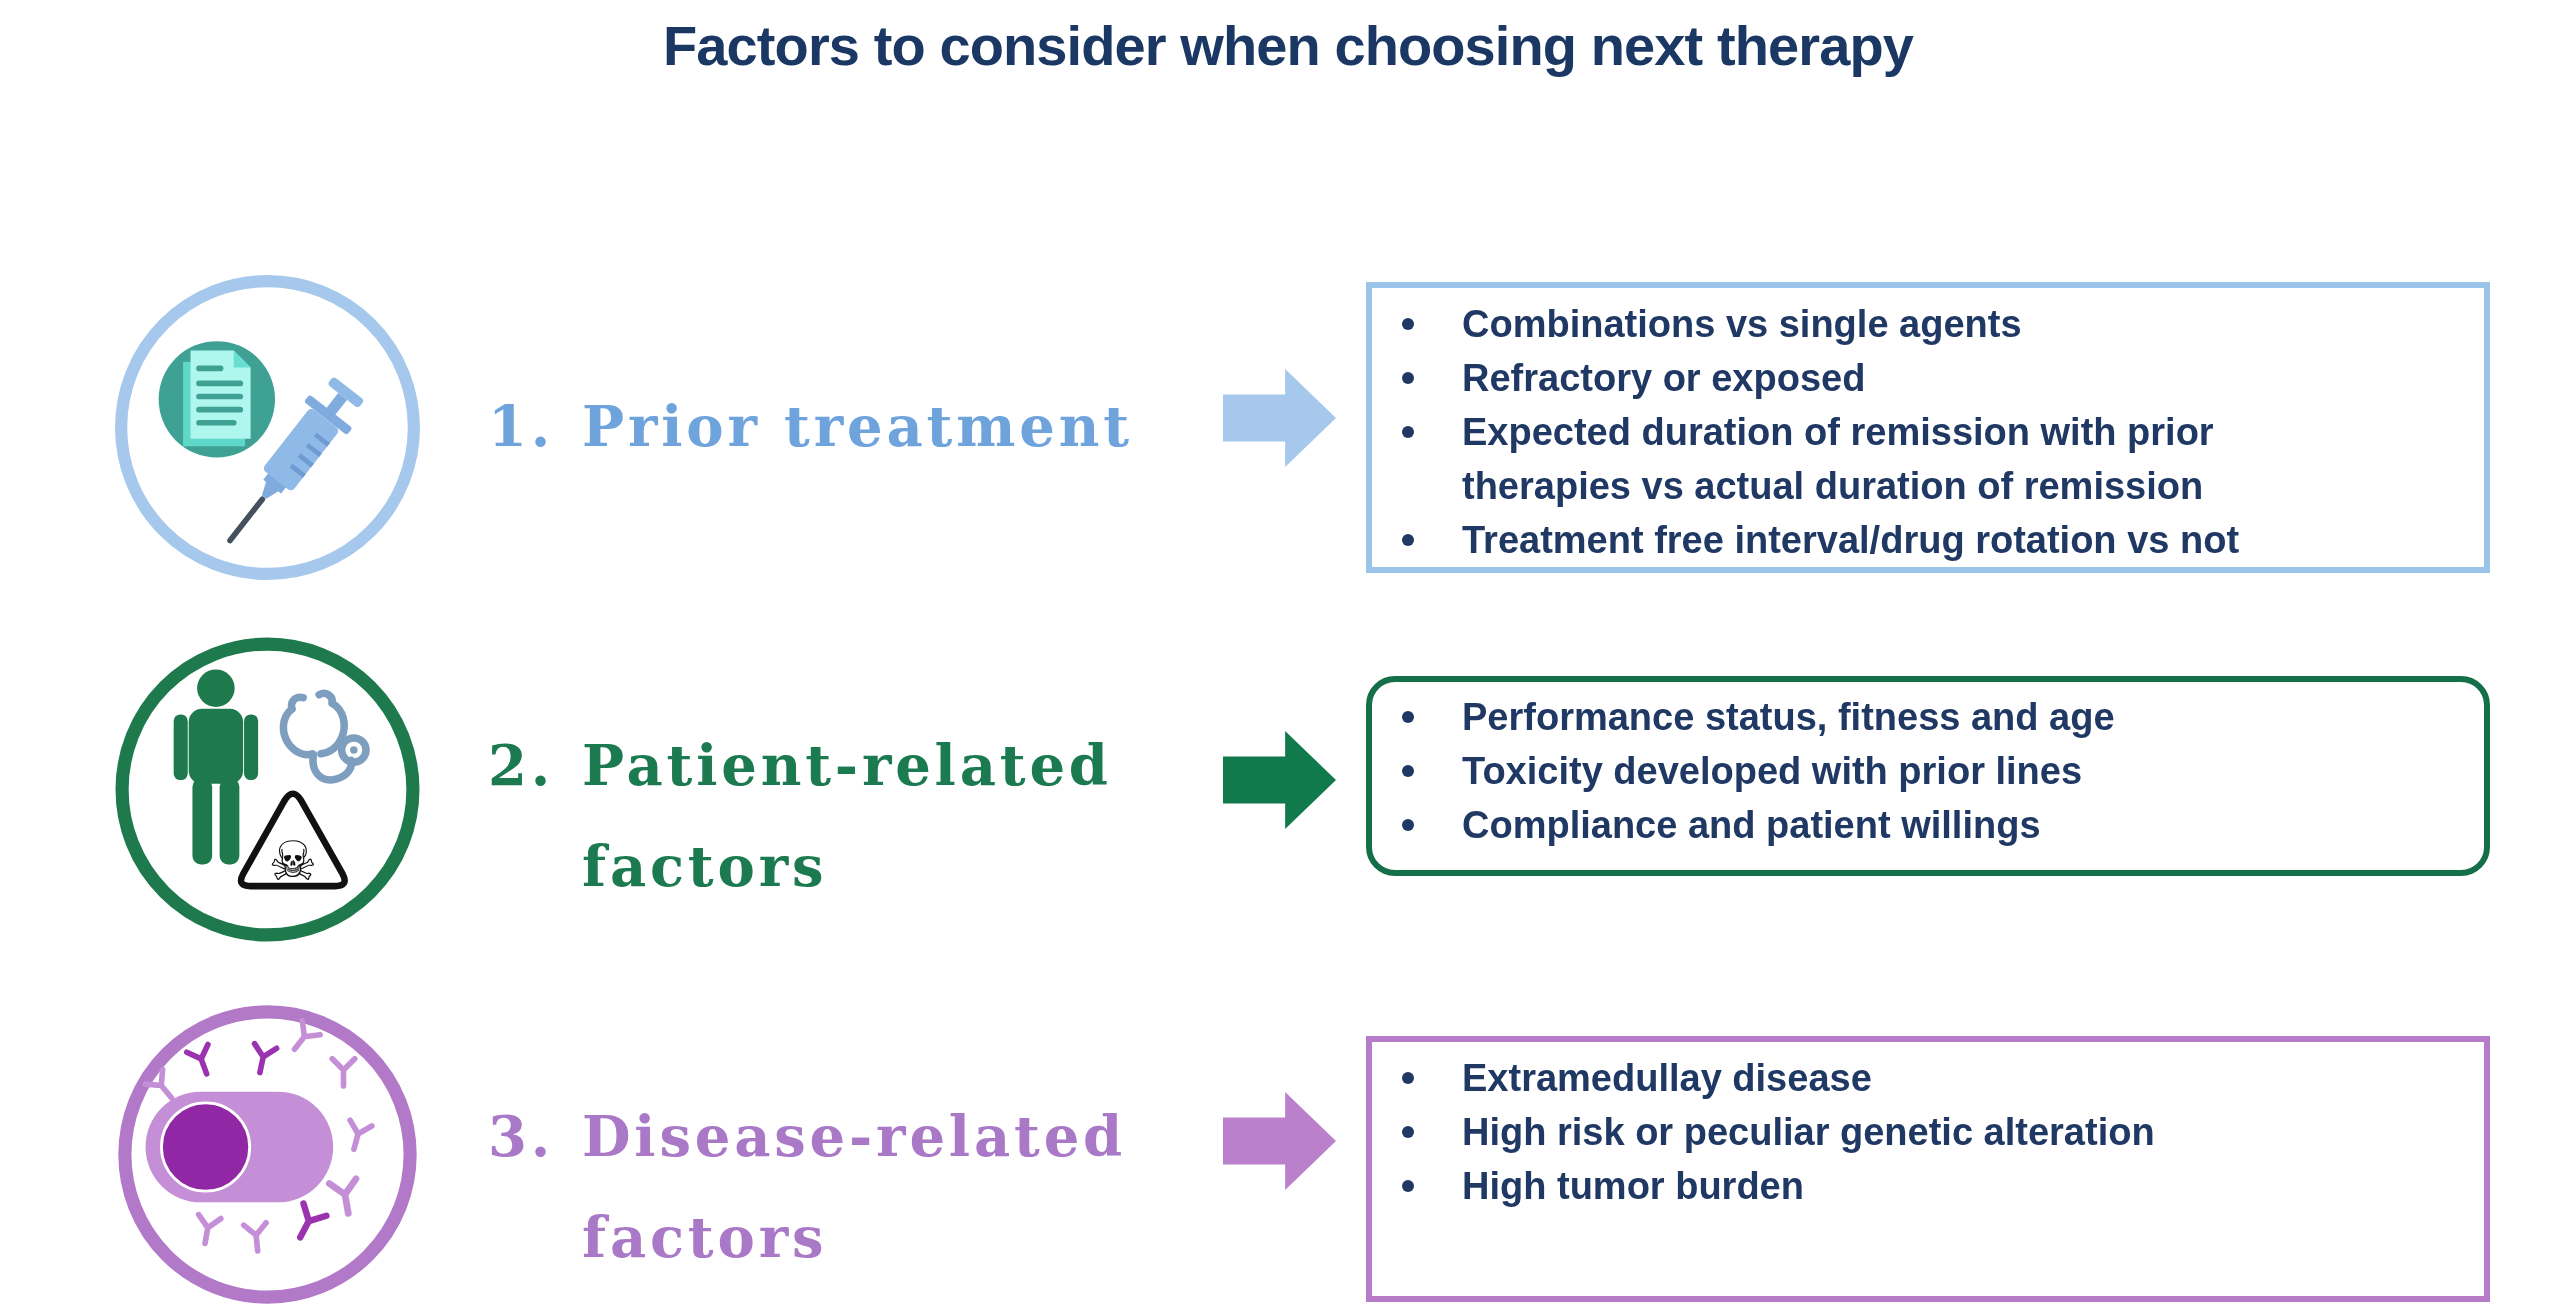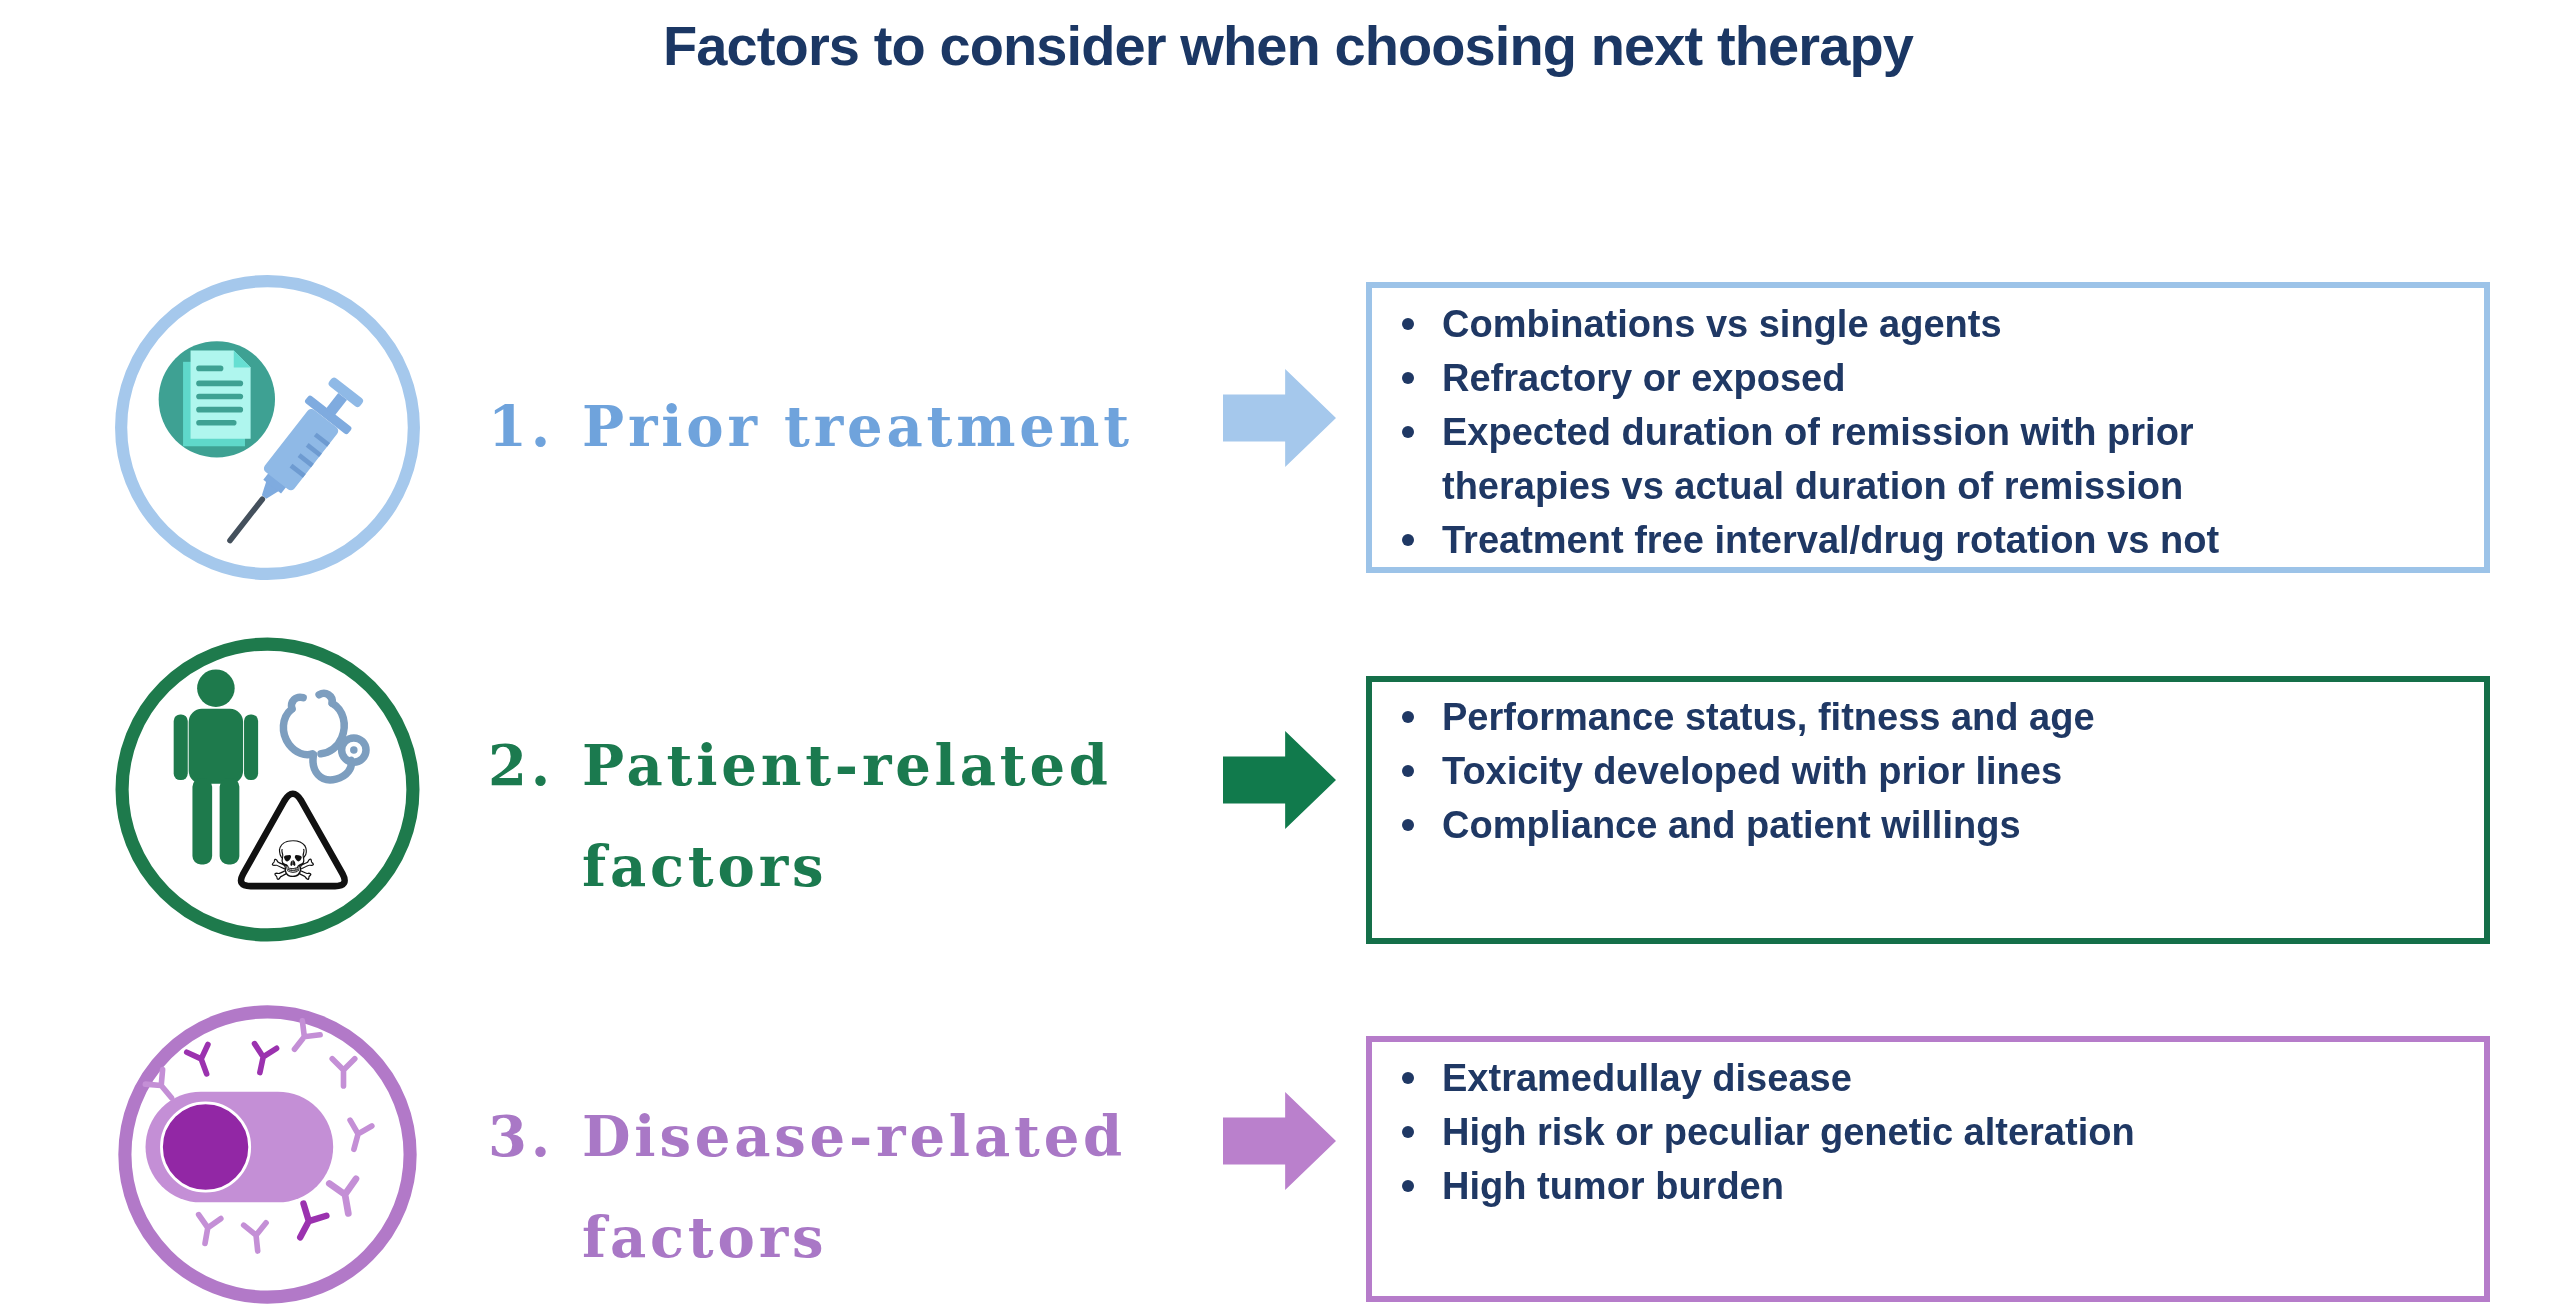--- a/index.html
+++ b/index.html
@@ -45,39 +45,39 @@
     left:1366px;
     width:1124px;
     box-sizing:border-box;
     border:6.6px solid var(--border-color);
     background:#ffffff;
     overflow:hidden;
   }
   .box ul{margin:0; padding:0; list-style:none;}
   .box li{
     position:relative;
-    padding-left:70px;
+    padding-left:90px;
     font-size:38px;
     font-weight:bold;
     line-height:54px;
     color:#1F3864;
     white-space:pre-line;
     font-family:"Liberation Sans", sans-serif;
   }
   .box li::before{
     content:"";
     position:absolute;
     left:30px; top:20.7px;
     width:12.2px; height:12.2px;
     border-radius:50%;
     background:#1F3864;
   }
   
   .box-0{top:282px; height:291px; padding-top:9.4px;}
-  .box-1{top:676px; height:268px; padding-top:8.4px;}
+  .box-1{top:676px; height:200px; padding-top:8.4px;border-radius:29px;}
   .box-2{top:1036px; height:266px; padding-top:9.4px;}
 </style>
 </head>
 <body>
 
 <div class="slide">
 
   <div class="title">Factors to consider when choosing next therapy</div>
 
   <div class="row" style="--label-color: #6FA3DC; --arrow-color: #A5C8EC; --border-color: #9CC3E8;">

